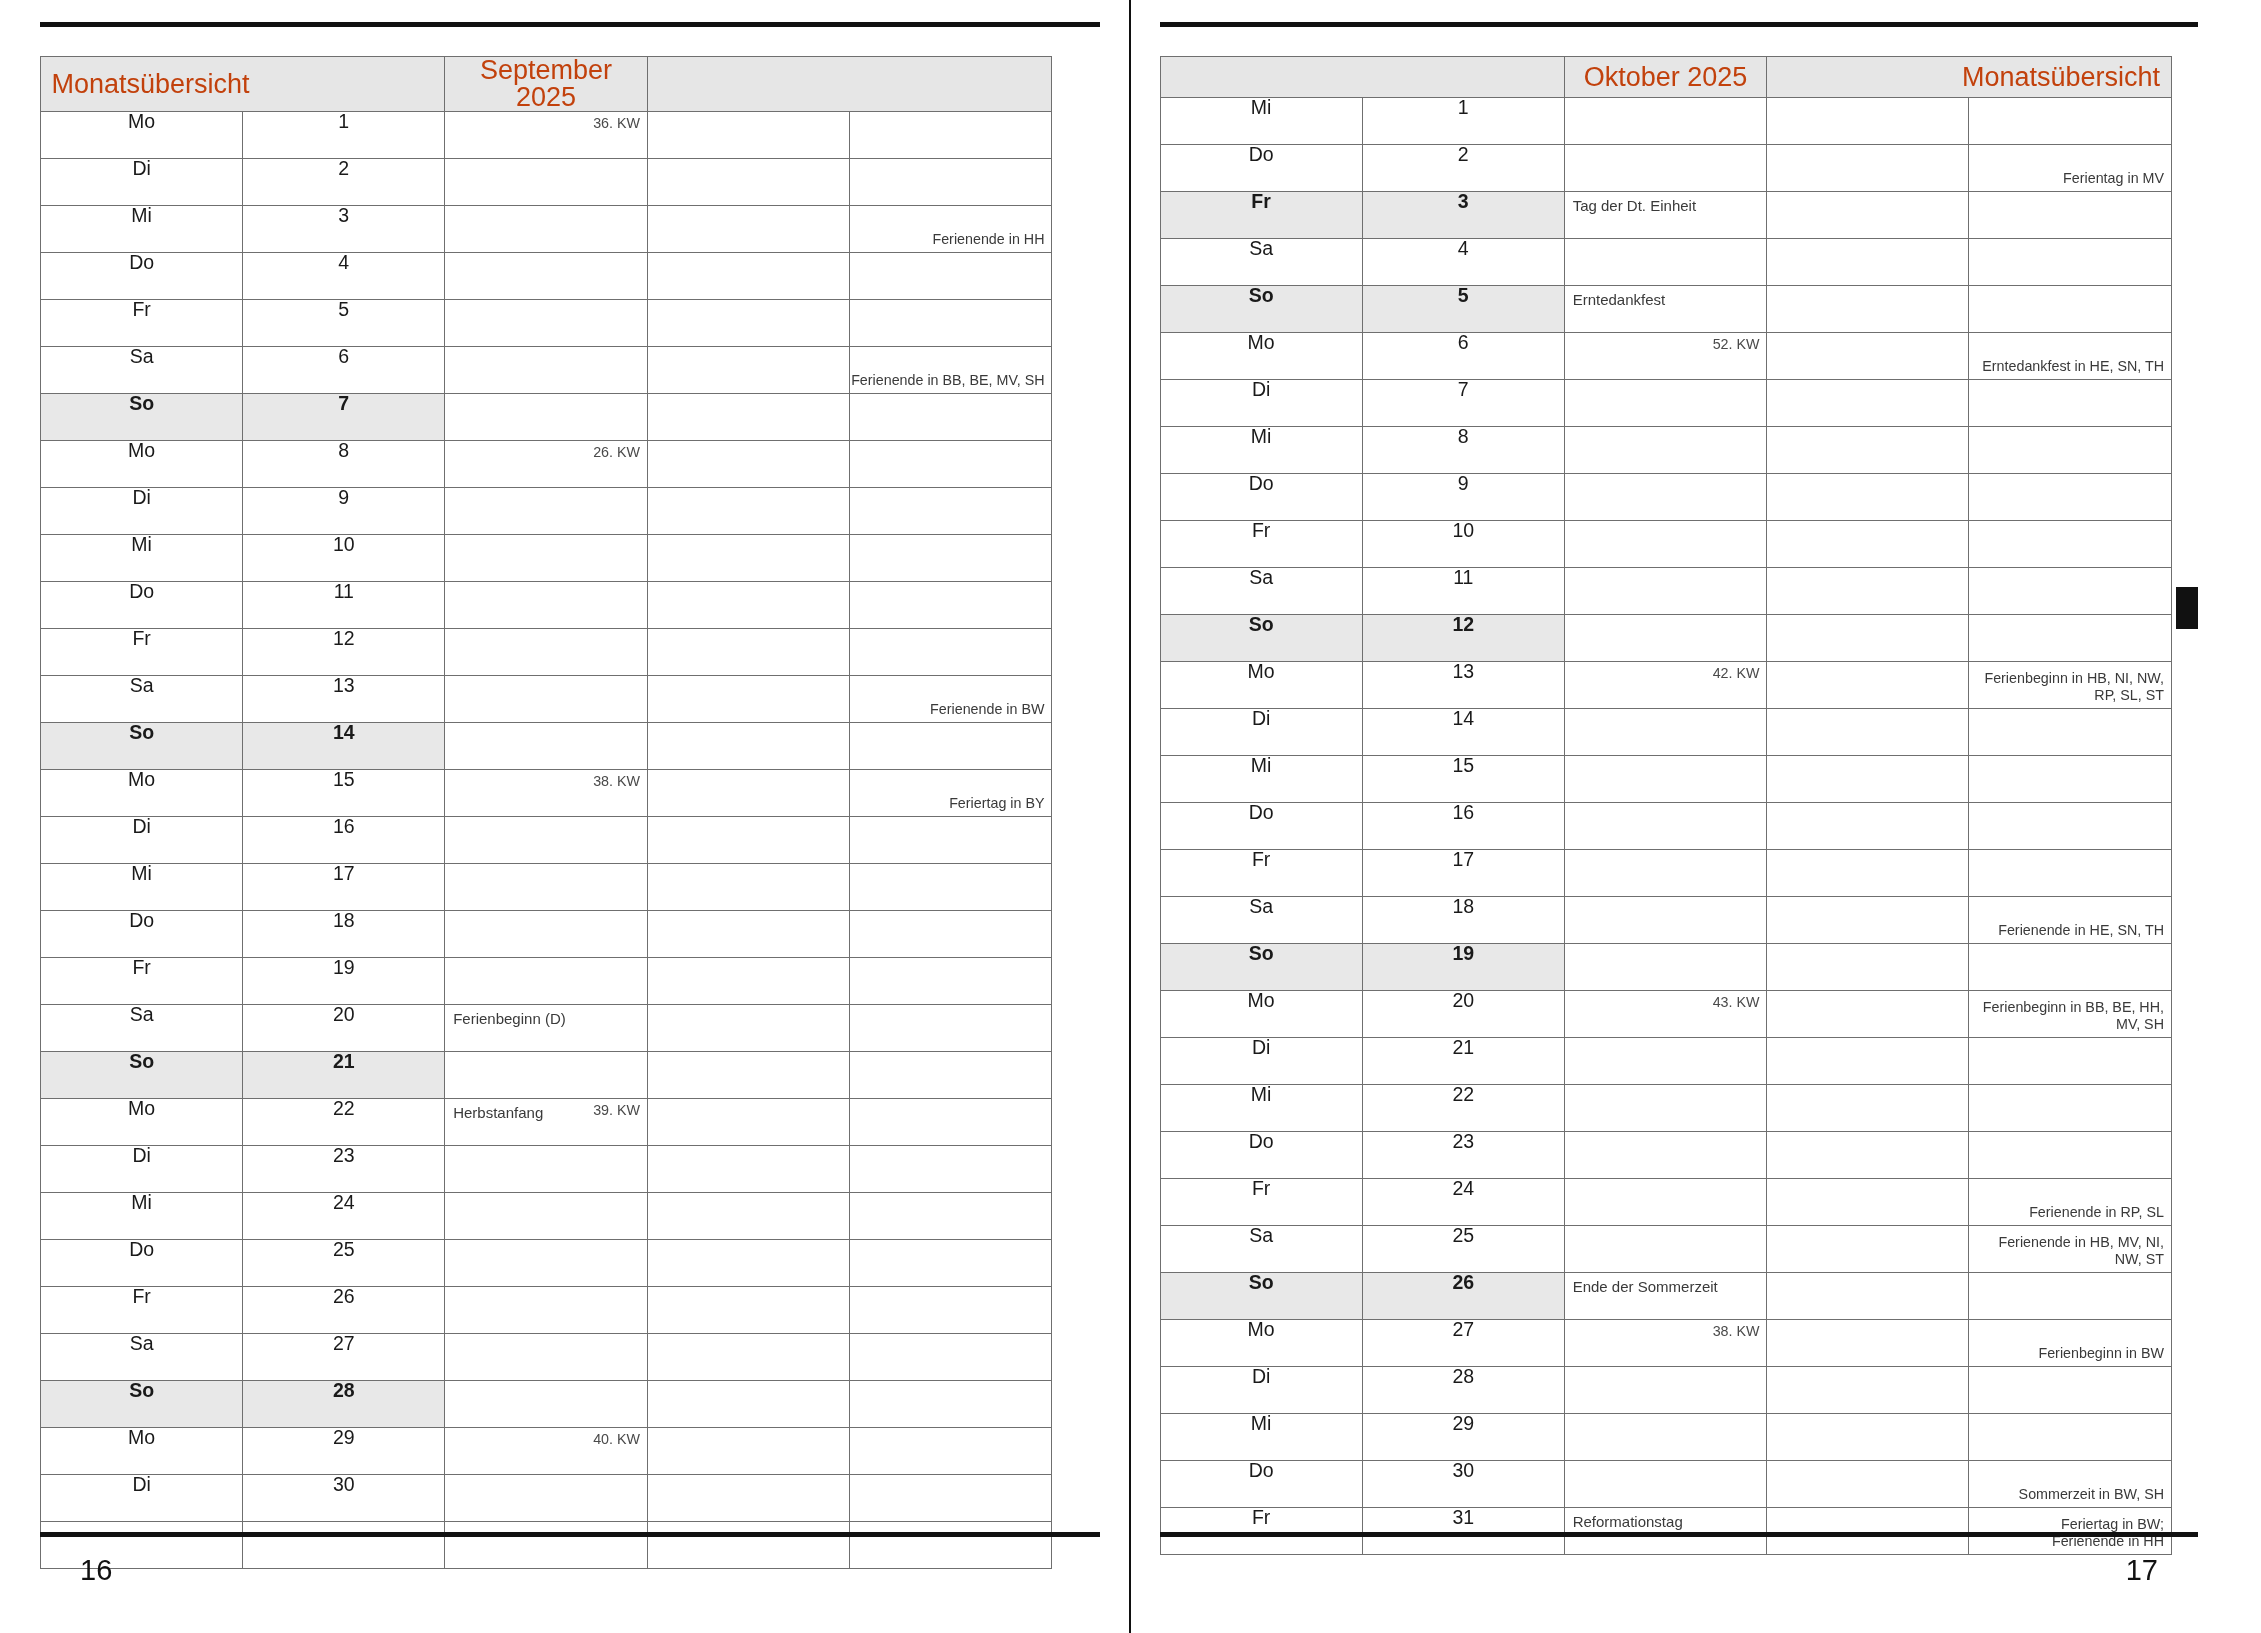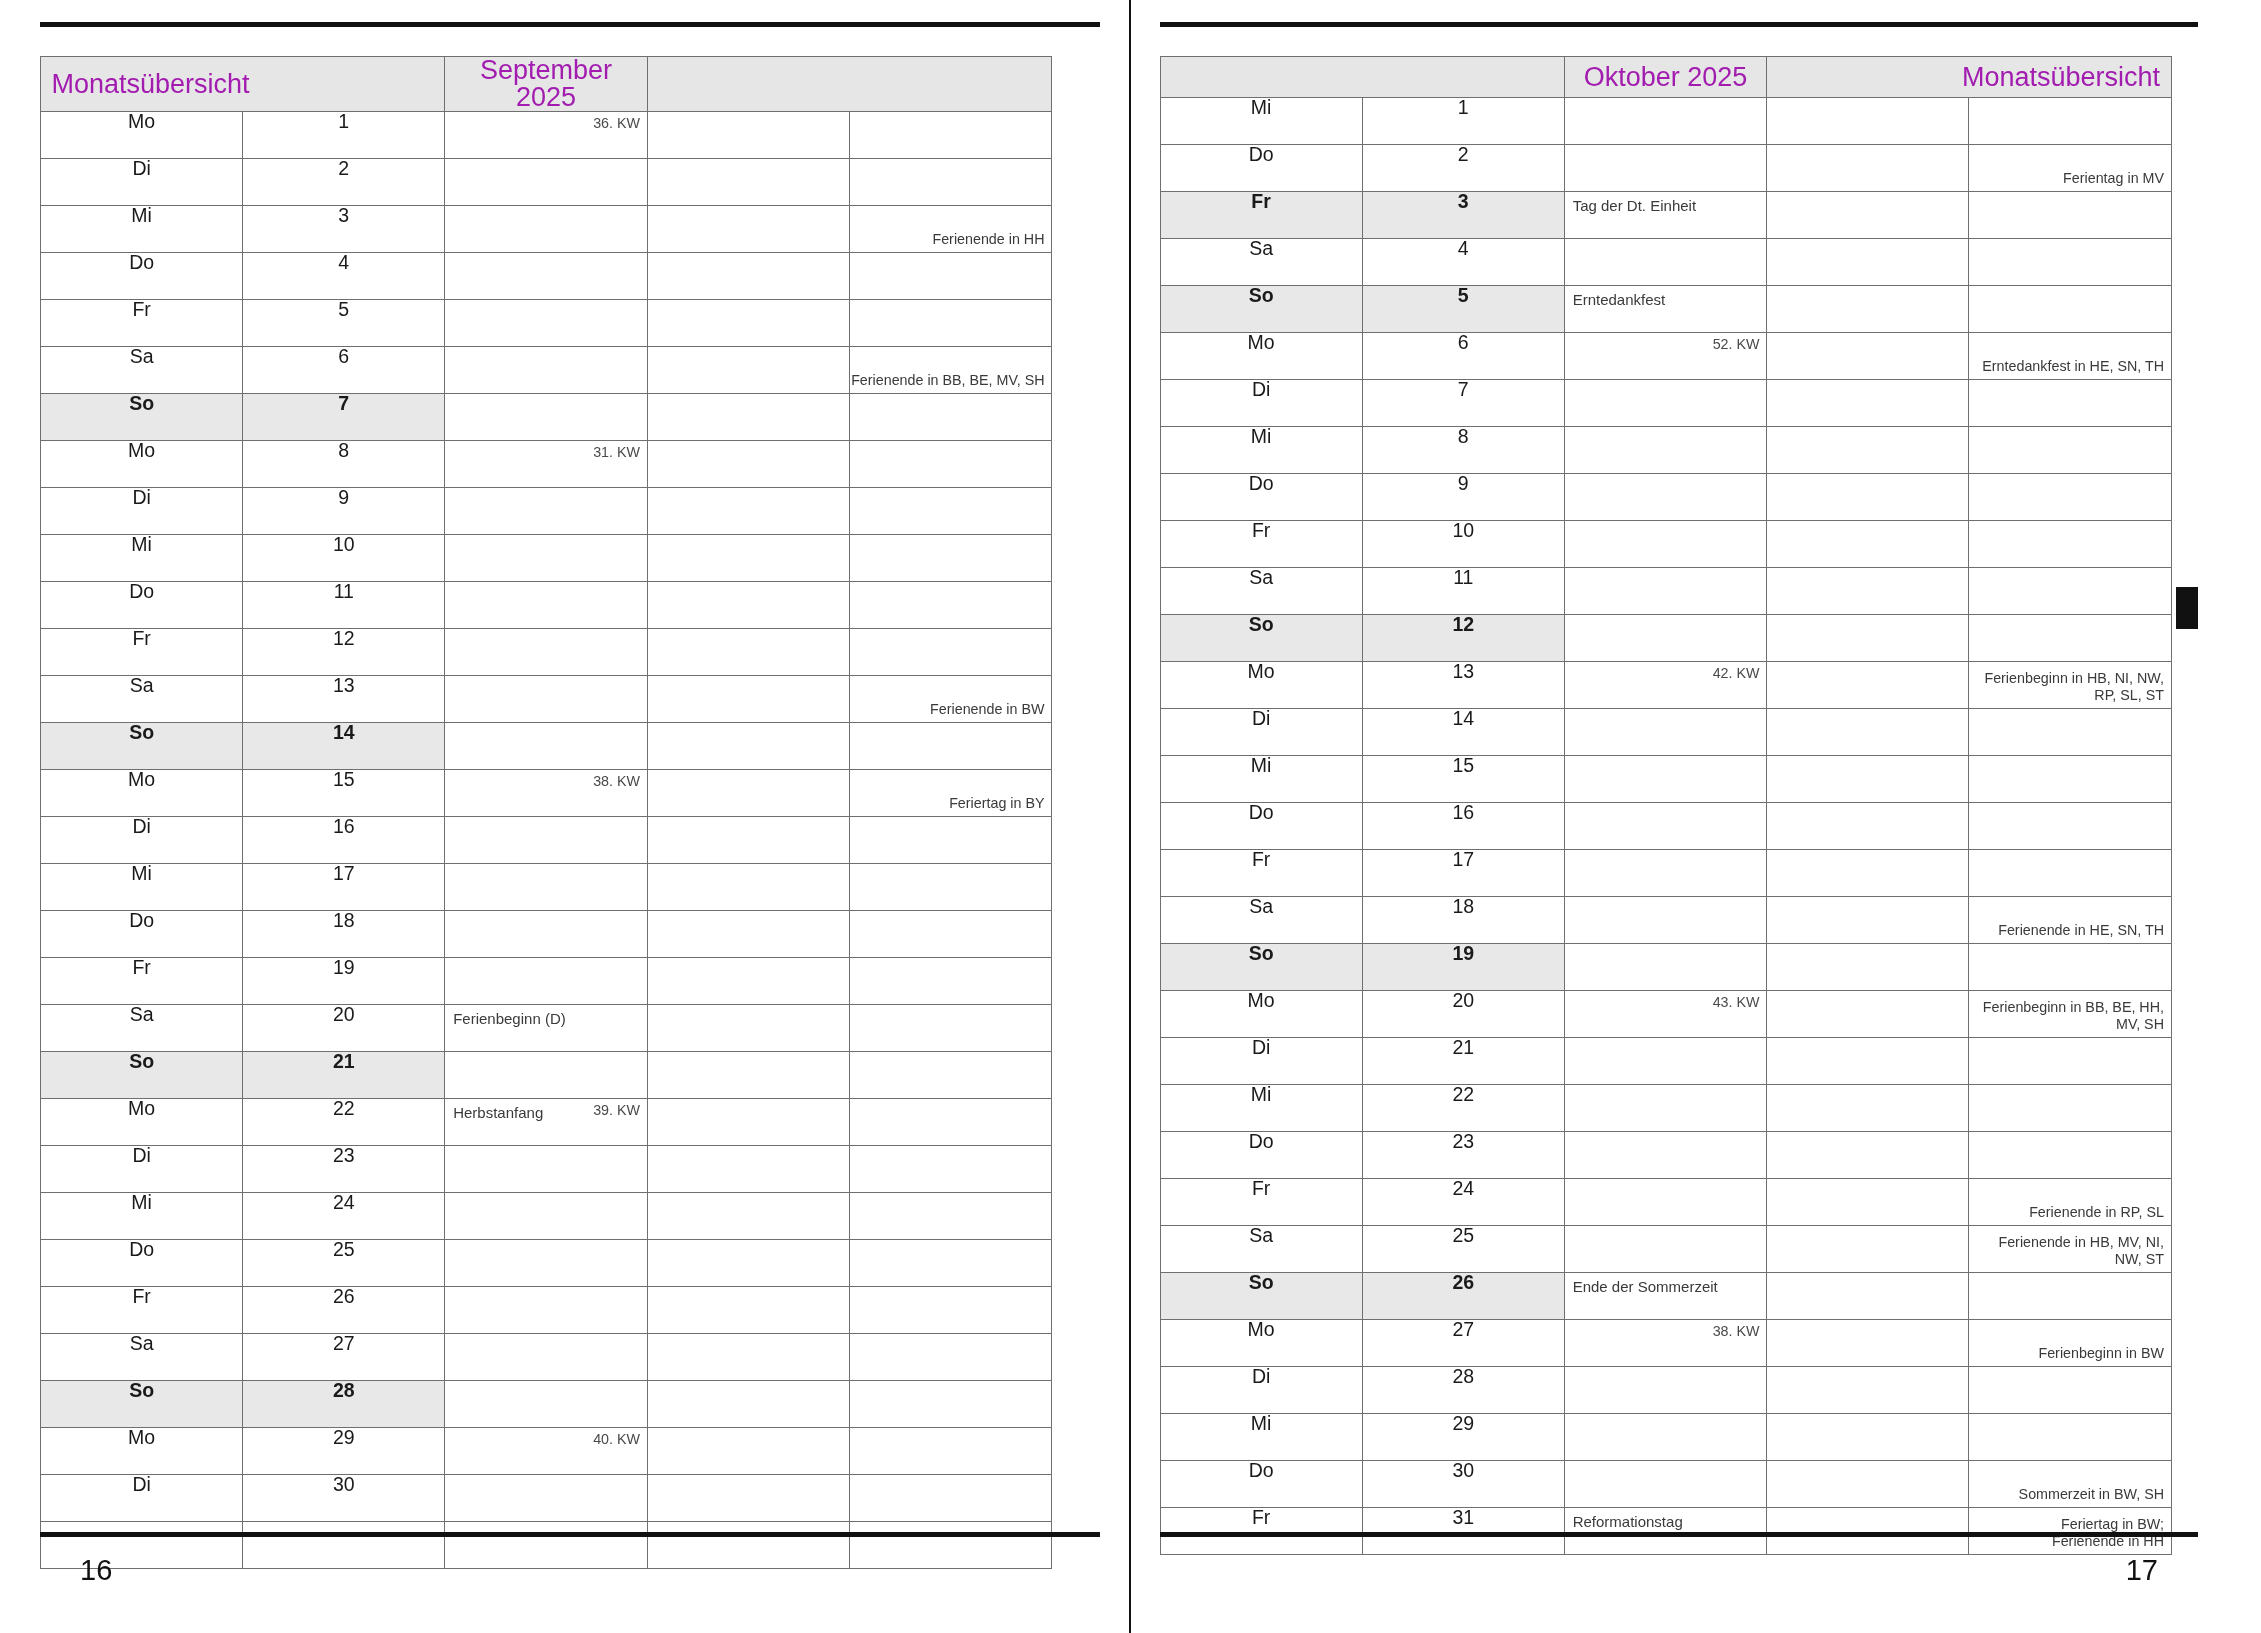--- a/index.html
+++ b/index.html
@@ -58,21 +58,21 @@
     vertical-align: top;
     font-size: 19.5px;
     line-height: 1;
   }
   
   tr.hdr td {
     background: #e6e6e6;
     height: 40px;
     border: 1.3px solid #6f6f6f;
     font-size: 27px;
-    color: #a21caf;
+    color: #c2410c;
     padding: 0 10.4px;
     vertical-align: middle;
   }
   .hdr-left  { text-align: left; }
   .hdr-mid   { text-align: center; }
   .hdr-right { text-align: right; }
 
   td.dow {
     width: 48px;
     text-align: center;
@@ -242,21 +242,21 @@
               <td class="c2"></td>
               <td class="c3">
                 <span class="fer"></span>
               </td>
             </tr>
             <tr>
               <td class="dow">Mo</td>
               <td class="dom">8</td>
               <td class="c1">
                 <span class="note"></span>
-                <span class="kw">31. KW</span>
+                <span class="kw">26. KW</span>
               </td>
               <td class="c2"></td>
               <td class="c3">
                 <span class="fer"></span>
               </td>
             </tr>
             <tr>
               <td class="dow">Di</td>
               <td class="dom">9</td>
               <td class="c1">

